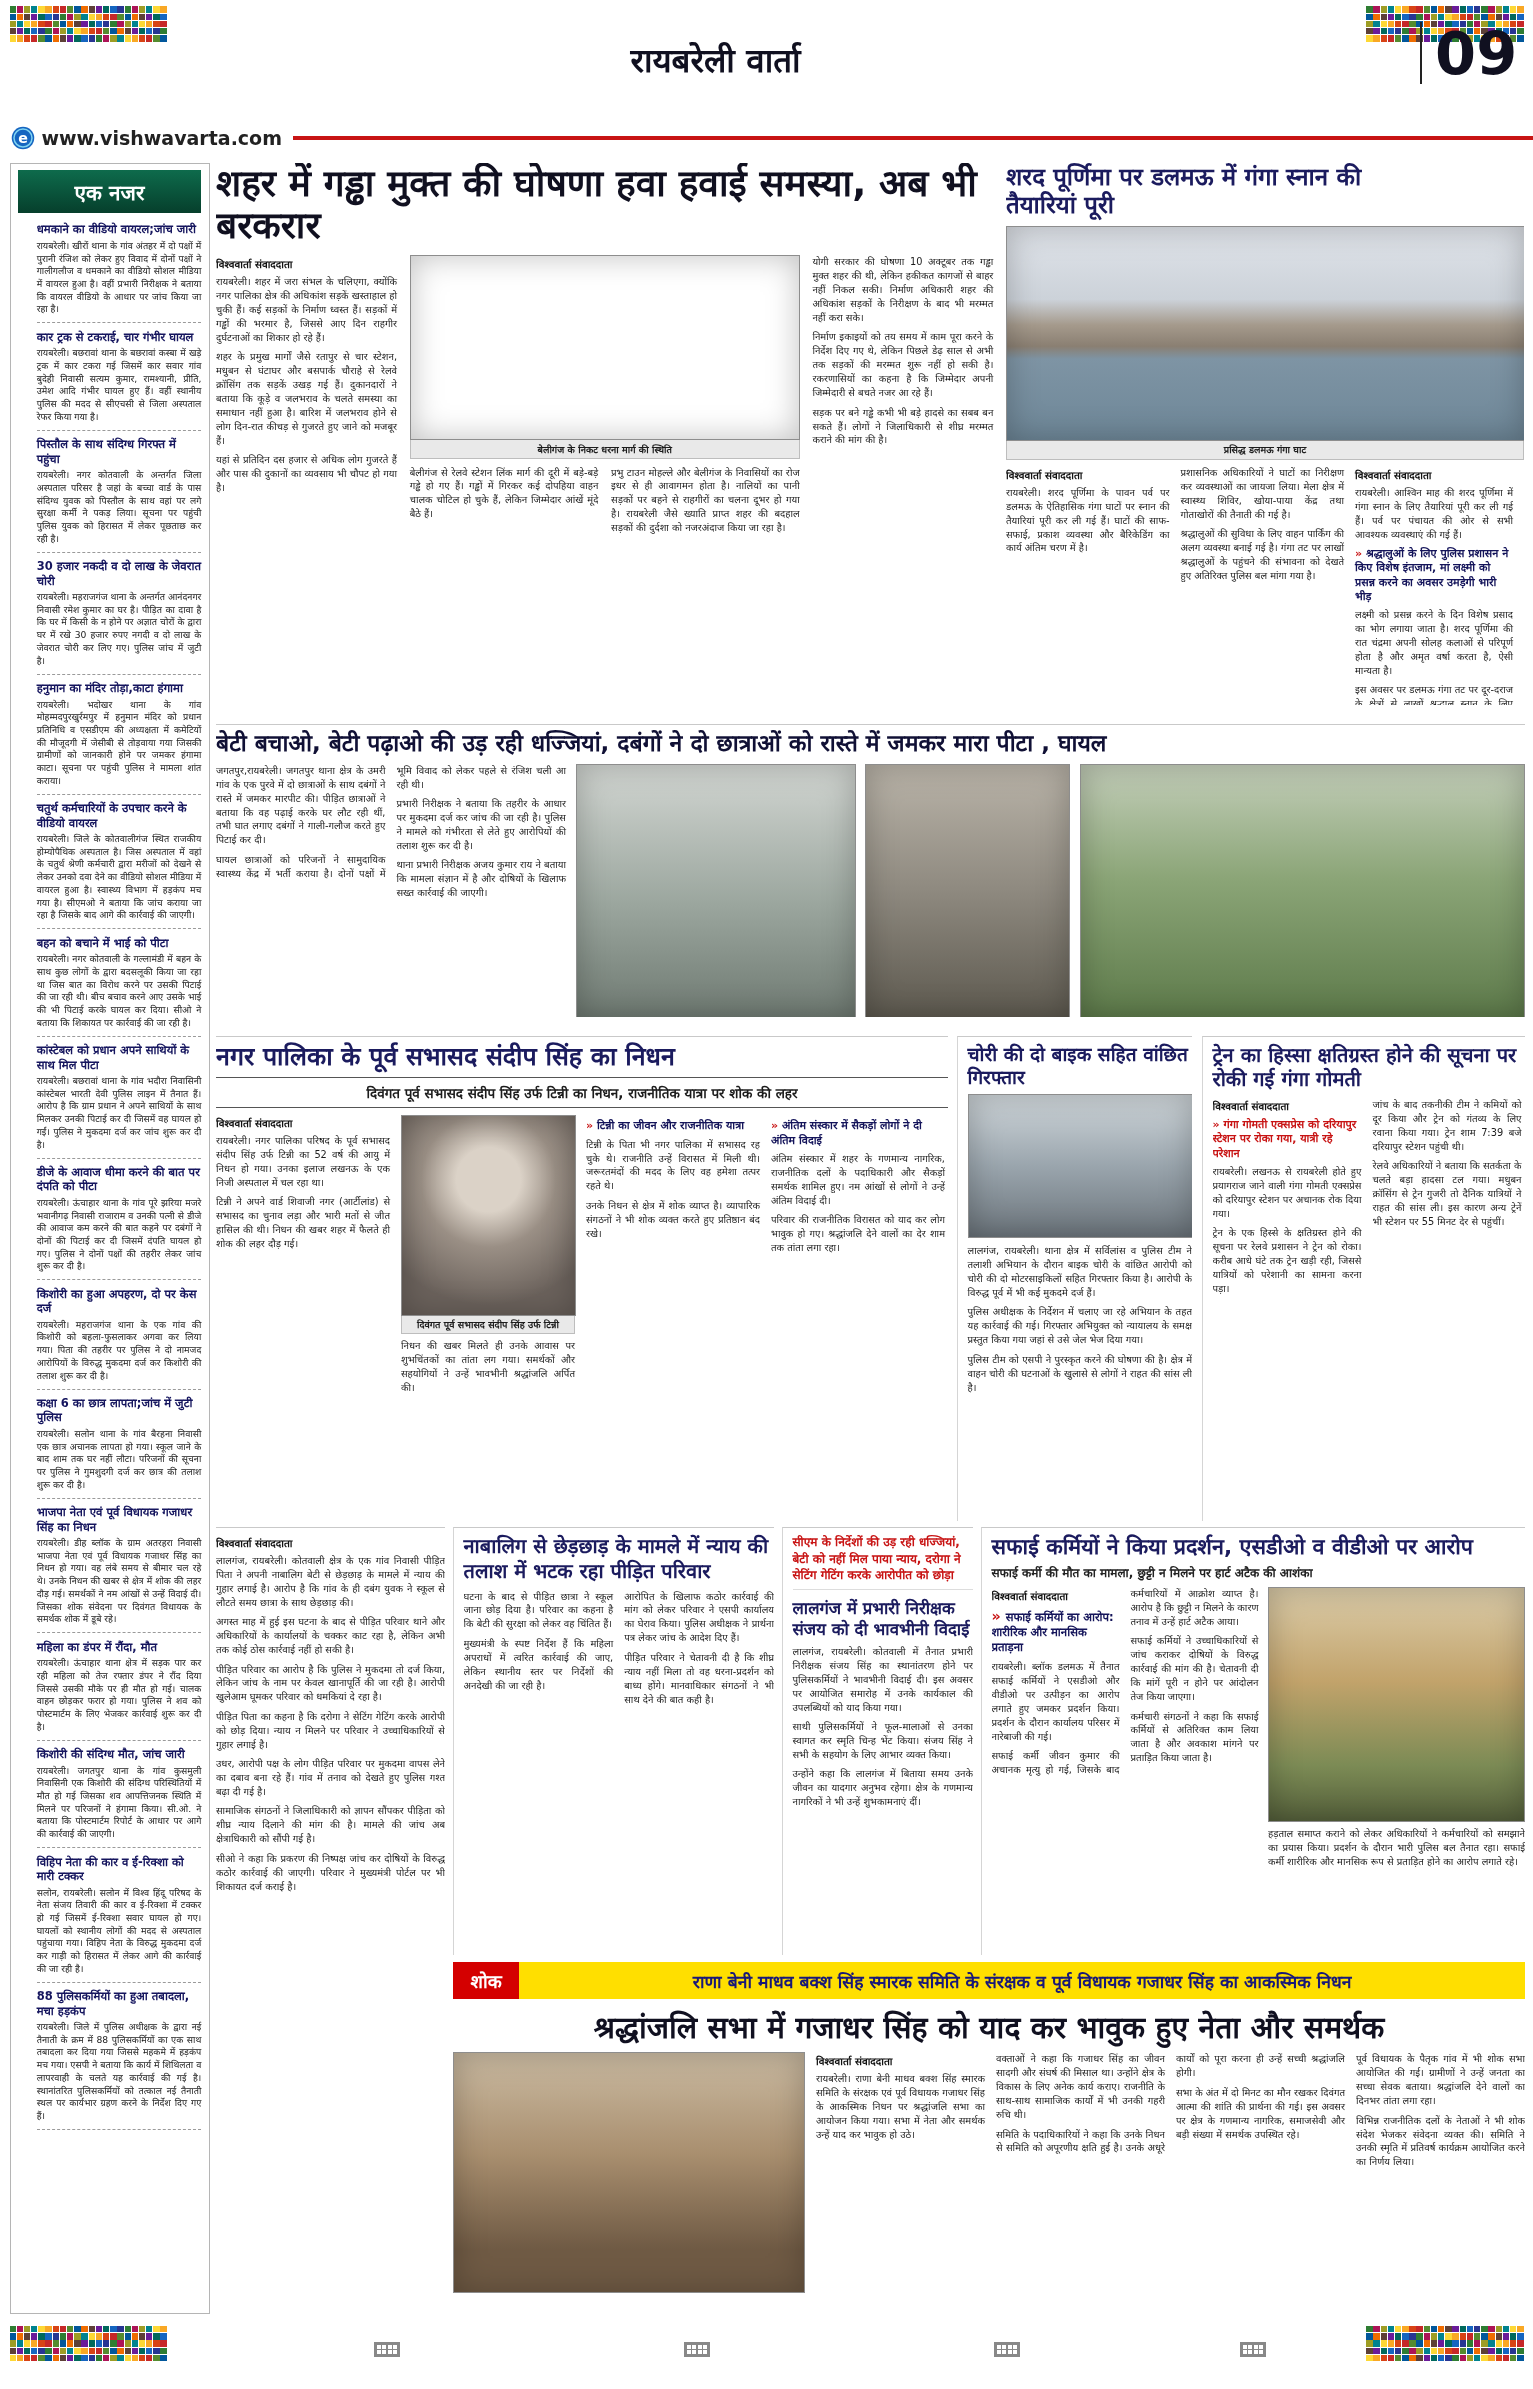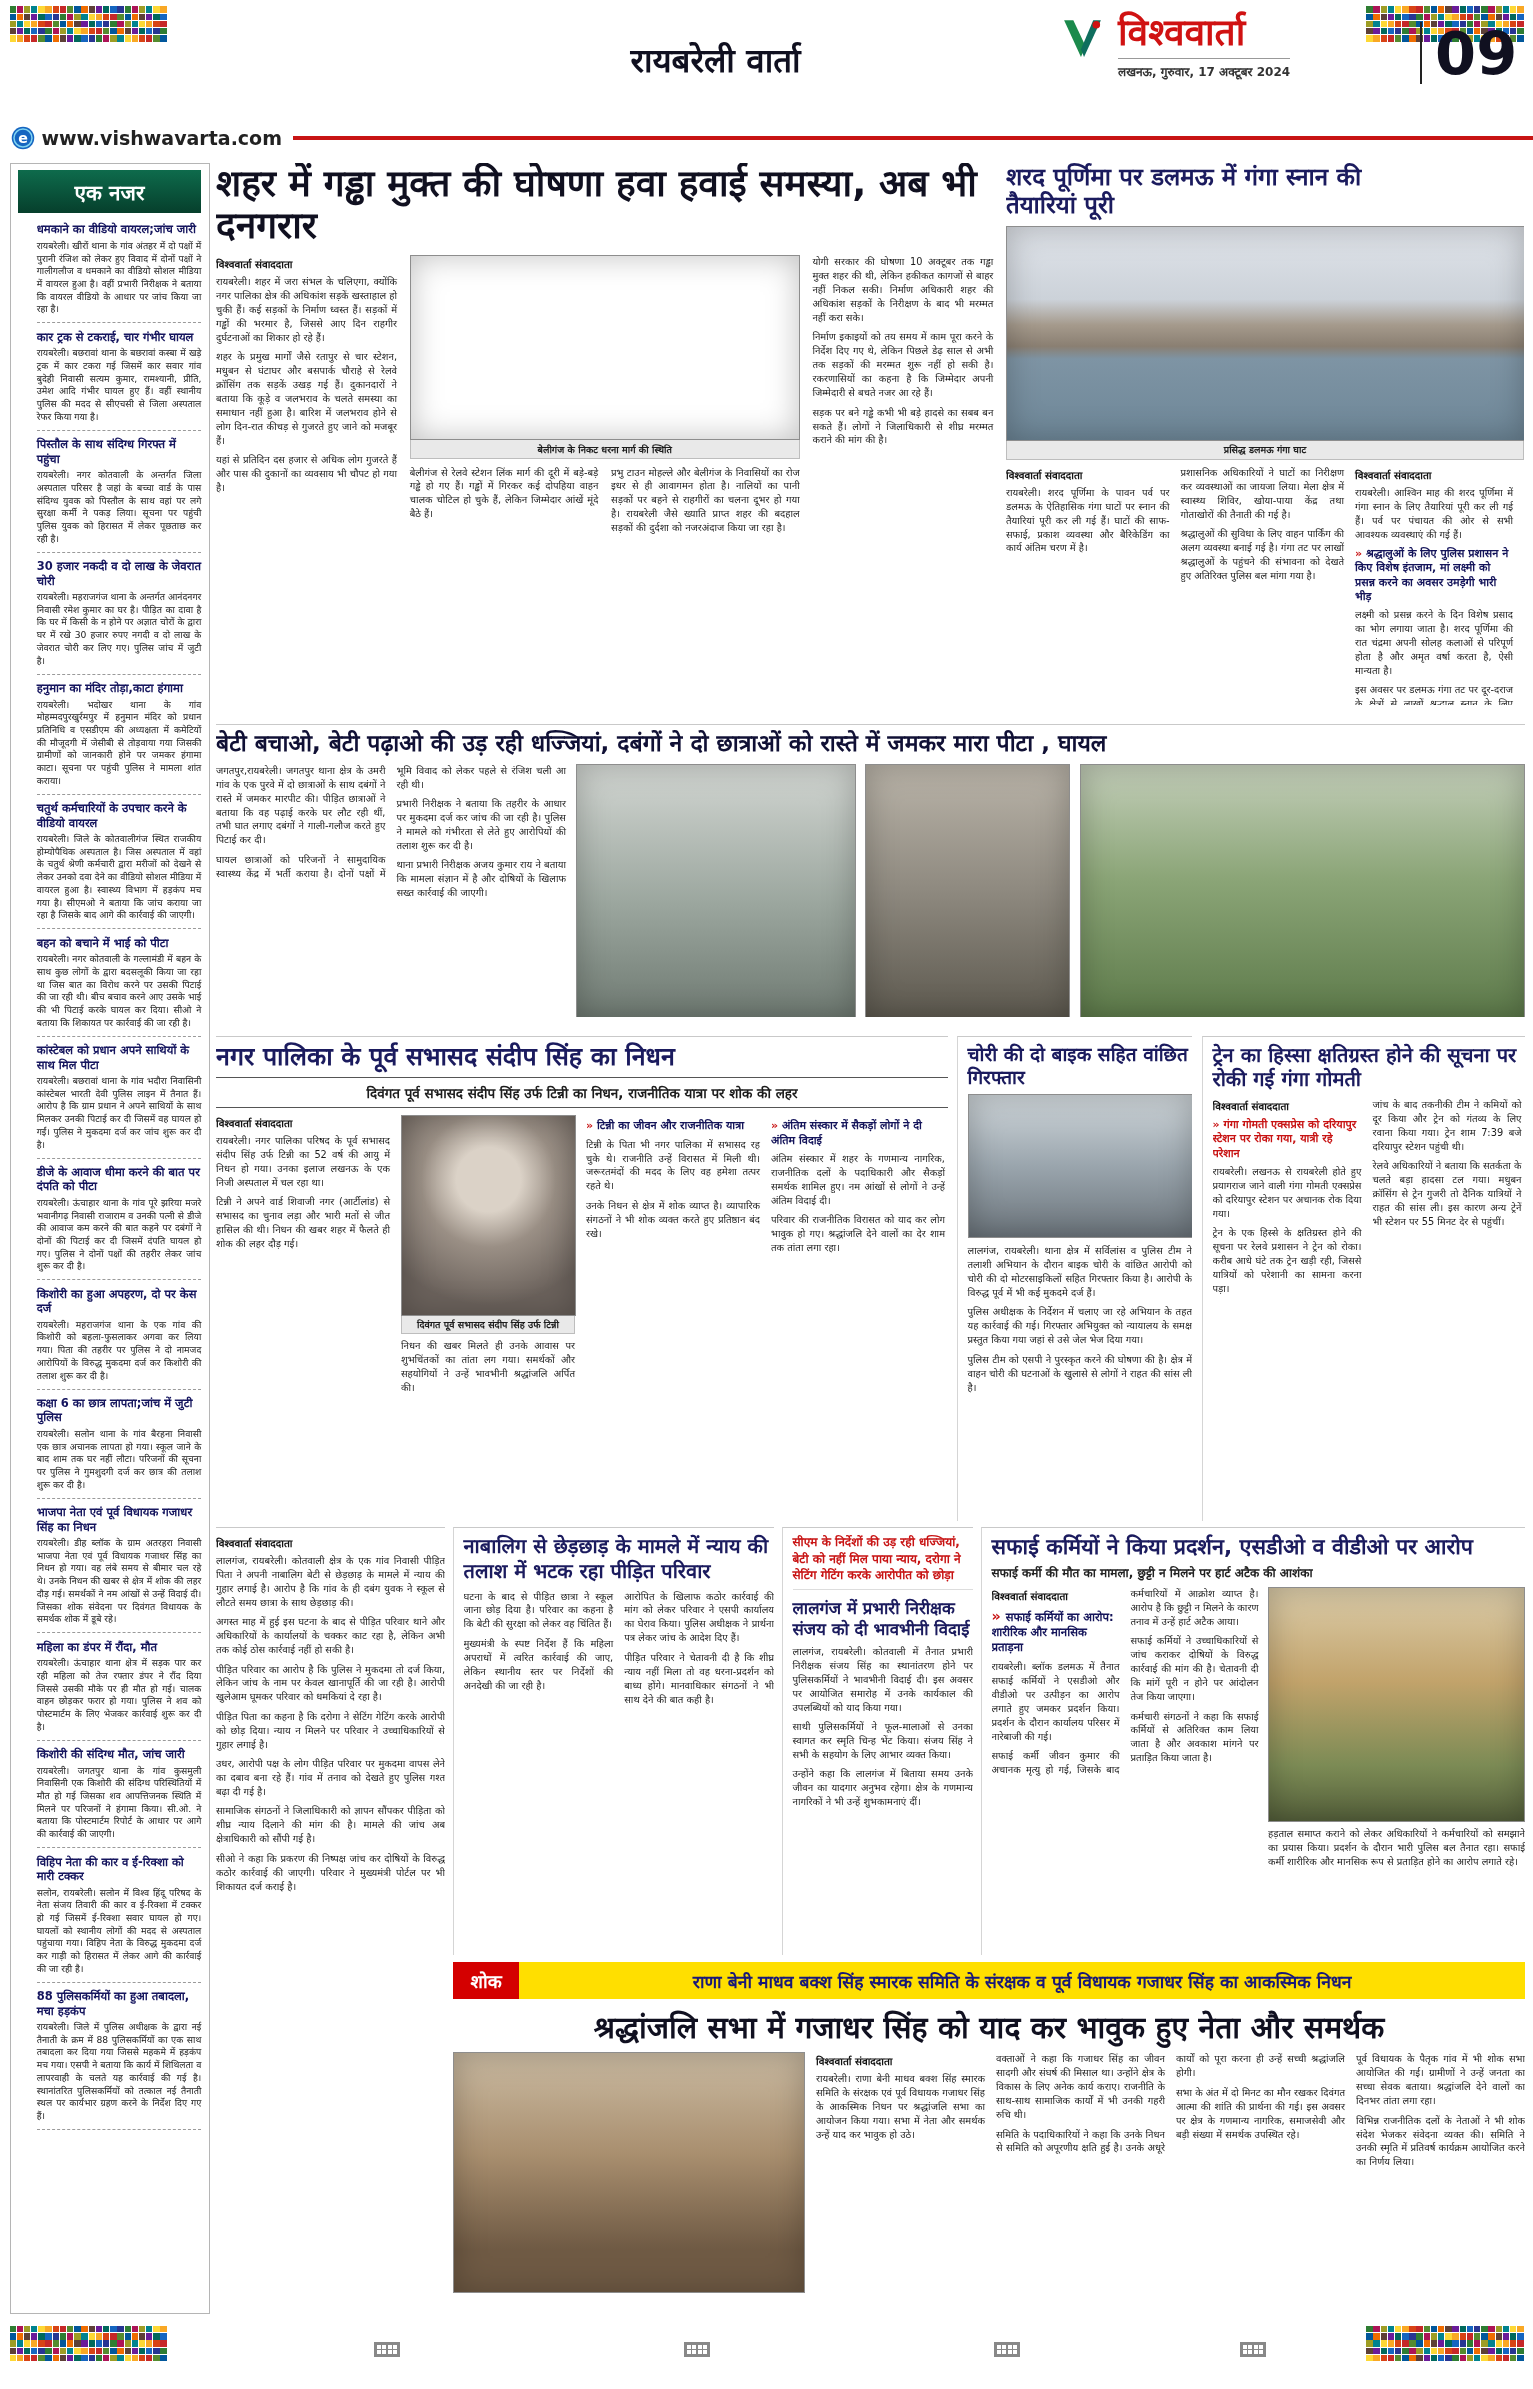--- a/index.html
+++ b/index.html
@@ -340,31 +340,20 @@
         <i style="background: rgb(158, 157, 36);"></i>
         <i style="background: rgb(0, 131, 143);"></i>
         <i style="background: rgb(253, 216, 53);"></i>
         <i style="background: rgb(249, 168, 37);"></i>
         <i style="background: rgb(216, 67, 21);"></i>
         <i style="background: rgb(198, 40, 40);"></i>
         <i style="background: rgb(85, 139, 47);"></i>
         <i style="background: rgb(1, 87, 155);"></i>
       </div>
     <div class="section-title">रायबरेली वार्ता</div>
-    <div class="brand">
-      <svg class="brand-logo" viewBox="0 0 64 64">
-        <path d="M8 8 L30 56 L36 42 L20 8 Z" fill="#1b8a4c"></path>
-        <path d="M56 8 L34 56 L30 46 L46 8 Z" fill="#0f6e5e"></path>
-        <circle cx="50" cy="14" r="5" fill="#d01212"></circle>
-      </svg>
-      <div class="brand-txt">
-        <div class="brand-name">विश्ववार्ता</div>
-        <div class="brand-date">लखनऊ, गुरुवार, 17 अक्टूबर 2024</div>
-      </div>
-    </div>
     <div class="pagenum">09</div>
     <div class="rule-row">
       <div class="website">
         <svg class="e-icon" viewBox="0 0 32 32" style="font-size:24px">
           <circle cx="16" cy="16" r="15" fill="#1565c0"></circle>
           <path d="M16 4 a12 12 0 0 1 0 24 a12 12 0 0 1 0 -24" fill="none" stroke="#7fd3f2" stroke-width="2"></path>
           <text x="16" y="23" text-anchor="middle" font-size="19" fill="#ffffff" font-family="DejaVu Sans">e</text>
         </svg>
         <span>www.vishwavarta.com</span>
       </div>
@@ -454,21 +443,21 @@
         <div class="brief">
           <h3>88 पुलिसकर्मियों का हुआ तबादला, मचा हड़कंप</h3>
           <p>रायबरेली। जिले में पुलिस अधीक्षक के द्वारा नई तैनाती के क्रम में 88 पुलिसकर्मियों का एक साथ तबादला कर दिया गया जिससे महकमे में हड़कंप मच गया। एसपी ने बताया कि कार्य में शिथिलता व लापरवाही के चलते यह कार्रवाई की गई है। स्थानांतरित पुलिसकर्मियों को तत्काल नई तैनाती स्थल पर कार्यभार ग्रहण करने के निर्देश दिए गए हैं।</p>
         </div>
       </div>
   </aside>
 
   <main class="main">
 
     <section class="art lead-art">
-      <h1>शहर में गड्ढा मुक्त की घोषणा हवा हवाई समस्या, अब भी दनगरार</h1>
+      <h1>शहर में गड्ढा मुक्त की घोषणा हवा हवाई समस्या, अब भी बरकरार</h1>
       <div class="lead-content">
         <div class="lcol">
           <div class="byline">विश्ववार्ता संवाददाता</div>
           <div>
               <p class="para">रायबरेली। शहर में जरा संभल के चलिएगा, क्योंकि नगर पालिका क्षेत्र की अधिकांश सड़कें खस्ताहाल हो चुकी हैं। कई सड़कों के निर्माण ध्वस्त हैं। सड़कों में गड्ढों की भरमार है, जिससे आए दिन राहगीर दुर्घटनाओं का शिकार हो रहे हैं।</p>
               <p class="para">शहर के प्रमुख मार्गों जैसे रतापुर से चार स्टेशन, मधुबन से घंटाघर और बसपार्क चौराहे से रेलवे क्रॉसिंग तक सड़कें उखड़ गई हैं। दुकानदारों ने बताया कि कूड़े व जलभराव के चलते समस्या का समाधान नहीं हुआ है। बारिश में जलभराव होने से लोग दिन-रात कीचड़ से गुजरते हुए जाने को मजबूर हैं।</p>
               <p class="para">यहां से प्रतिदिन दस हजार से अधिक लोग गुजरते हैं और पास की दुकानों का व्यवसाय भी चौपट हो गया है।</p>
             </div>
         </div>
         <div class="lmid">

